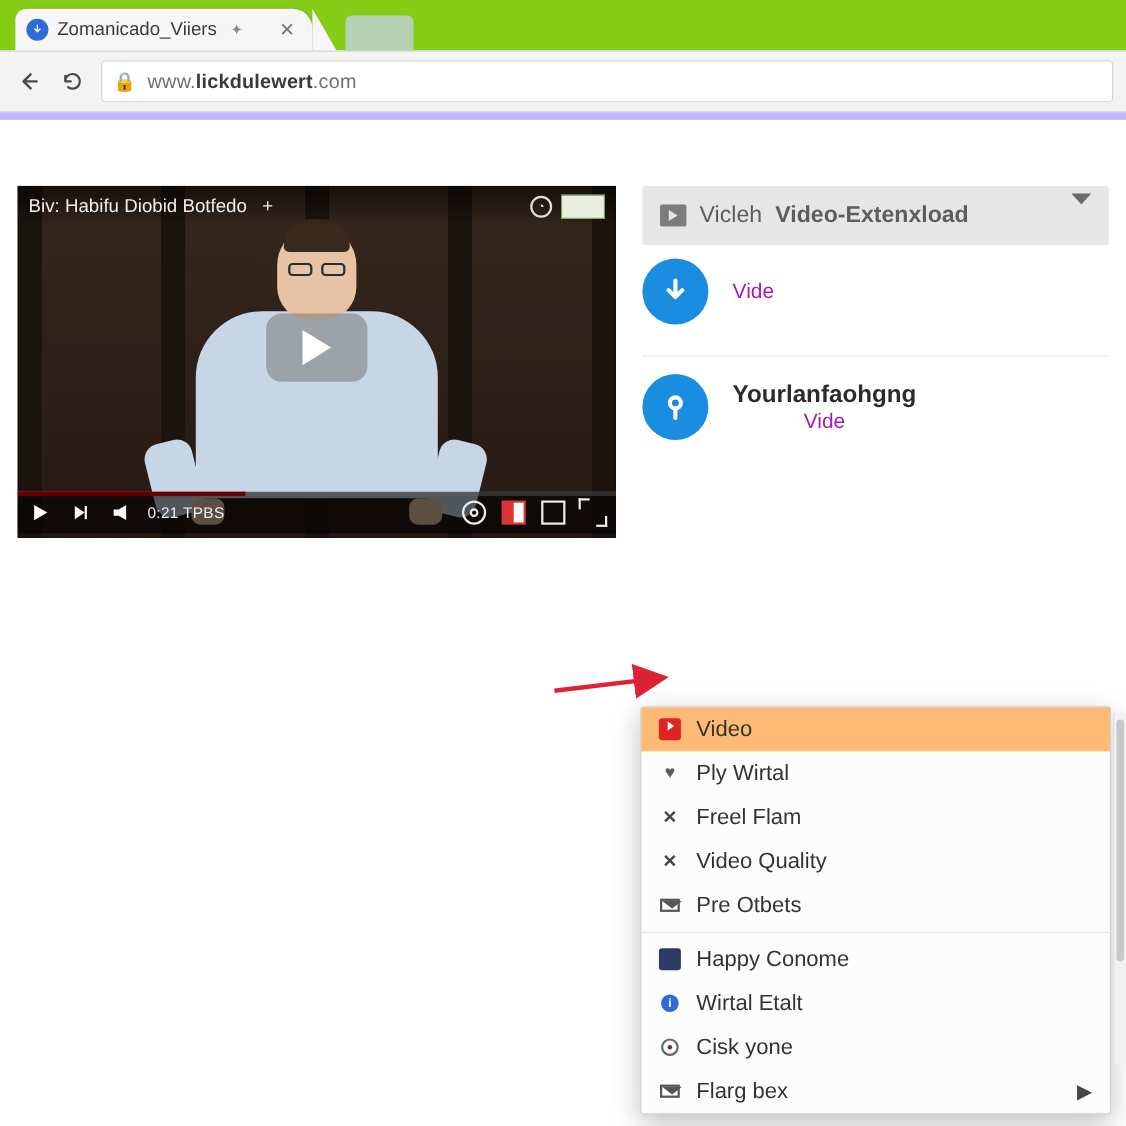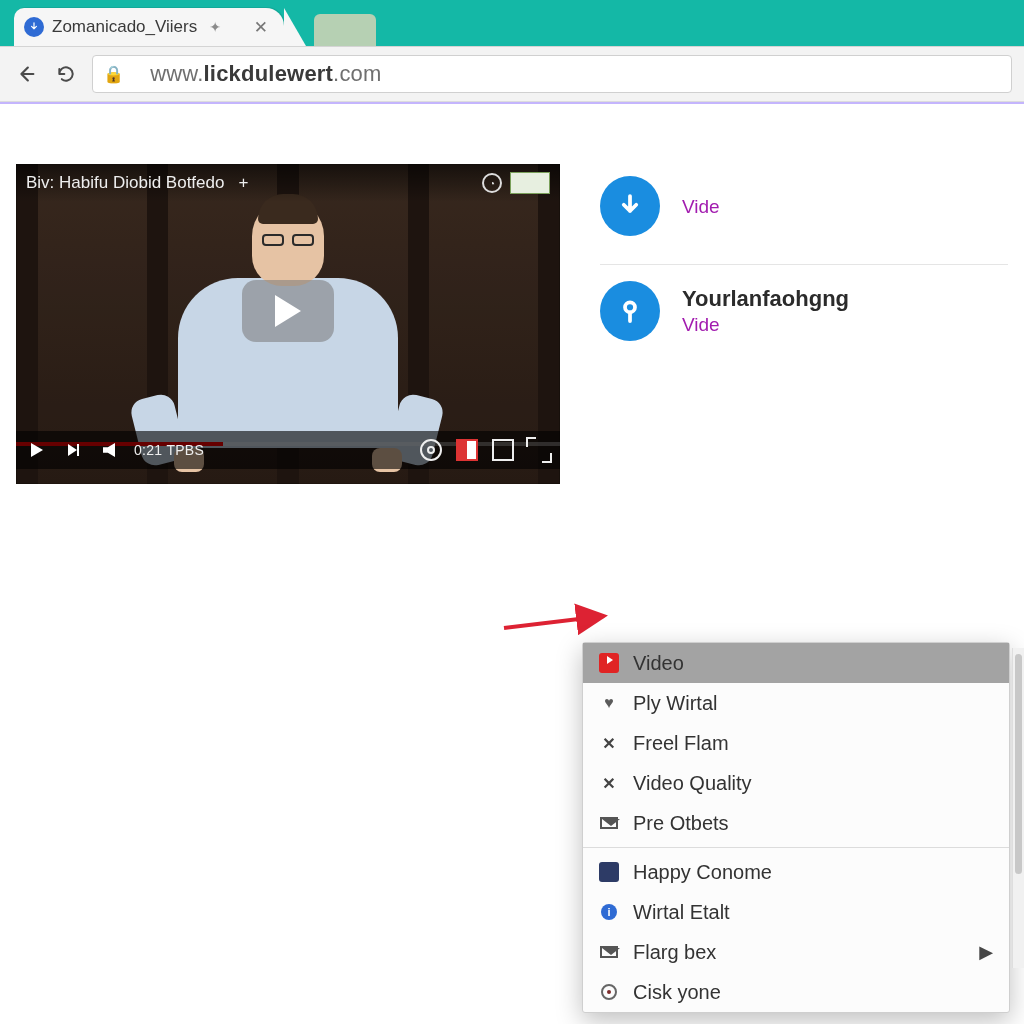--- a/index.html
+++ b/index.html
@@ -1,20 +1,20 @@
 <!DOCTYPE html>
 <html><head>
 <meta charset="utf-8">
 <style>
   * { box-sizing: border-box; margin: 0; padding: 0; }
   html, body { width: 1024px; height: 1024px; font-family: Arial, Helvetica, sans-serif; background: #fff; overflow: hidden; }
 
   
   .tab-strip {
-    height: 46px; background: #14b8a6; 
+    height: 46px; background: #84cc16; 
     display: flex; align-items: flex-end;
   }
   .tab {
     height: 38px; min-width: 270px; background: #f6f6f6;
     border-top-left-radius: 10px; border-top-right-radius: 18px;
     margin-left: 14px;
     display: flex; align-items: center; gap: 8px;
     padding: 0 10px;
     position: relative;
     box-shadow: 1px -1px 0 rgba(0,0,0,.08);
@@ -46,28 +46,29 @@
     padding: 0 12px;
   }
   .tb-btn { width: 28px; height: 28px; display: flex; align-items: center; justify-content: center; color: #555; font-size: 22px; cursor: pointer; }
   .omnibox {
     flex: 1; height: 38px; background: #fff;
     border: 1px solid #d0d0d0; border-radius: 4px;
     display: flex; align-items: center; gap: 10px;
     padding: 0 10px;
   }
   .omnibox .lock { color: #8a8a8a; font-size: 17px; }
-  .omnibox .url { color: #6f6f6f; font-size: 22px; letter-spacing: .2px; margin-left: 16px; }
+  .omnibox .url { color: #6f6f6f; font-size: 18px; letter-spacing: .2px; }
   .omnibox .url b { color: #3a3a3a; font-weight: 700; }
 
   
   .page {
     padding: 60px 16px 0 16px;
-    display: flex; gap: 40px;
-    border-top: 2px solid #c4b5fd;
+    display: flex; gap: 24px;
+    border-top: 7px solid #c4b5fd;
+    text-align: center;
   }
 
   
   .player {
     width: 544px; height: 320px; background: #2a1d16; position: relative;
     color: #fff; overflow: hidden;
     box-shadow: 0 0 0 1px #000 inset;
   }
   
   .player::before {
@@ -127,21 +128,21 @@
     cursor: pointer;
   }
   .yt-play-btn .tri { width: 0; height: 0; border-left: 26px solid #fff; border-top: 16px solid transparent; border-bottom: 16px solid transparent; }
 
   .progress {
     position: absolute; left: 0; right: 0; bottom: 38px; height: 4px; background: rgba(255,255,255,.4);
   }
   .progress .elapsed { height: 100%; width: 38%; background: #ff0000; }
 
   .controls {
-    position: absolute; left: 0; right: 0; bottom: 15px; height: 38px; padding: 0 10px;
+    position: absolute; left: 0; right: 0; bottom: 4px; height: 38px; padding: 0 10px;
     display: flex; align-items: center; gap: 14px;
     background: rgba(0,0,0,.6);
     font-size: 15px;
   }
   .controls .ctrl { width: 22px; height: 22px; display: flex; align-items: center; justify-content: center; cursor: pointer; }
   .play-sm .tri { width: 0; height: 0; border-left: 12px solid #fff; border-top: 7px solid transparent; border-bottom: 7px solid transparent; }
   .next-sm { display: flex; gap: -2px; }
   .next-sm .tri { width: 0; height: 0; border-left: 9px solid #fff; border-top: 6px solid transparent; border-bottom: 6px solid transparent; }
   .next-sm .bar { width: 2px; height: 12px; background: #fff; }
   .vol { position: relative; }
@@ -200,21 +201,21 @@
   
   .ctx {
     position: absolute; left: 582px; top: 642px; width: 428px;
     background: #fcfcfc; border: 1px solid #cfcfcf; border-radius: 3px;
     box-shadow: 0 8px 26px rgba(0,0,0,.25);
     font-size: 20px; color: #333;
   }
   .ctx .item {
     height: 40px; display: flex; align-items: center; gap: 14px; padding: 0 16px;
   }
-  .ctx .item.hi { background: #a3a3a3; }
+  .ctx .item.hi { background: #fdba74; }
   .ctx .sep { height: 1px; background: #dcdcdc; margin: 4px 0; }
   .ctx .sub-arrow { margin-left: auto; font-size: 18px; color: #464646; }
   .ctx .ic { width: 20px; height: 20px; display: flex; align-items: center; justify-content: center; font-size: 16px; }
   .ic-yt { width: 22px; height: 14px; background: #e02424; border-radius: 3px; position: relative; }
   .ic-yt::after { content: ""; position: absolute; left: 8px; top: 3px; width: 0; height: 0; border-left: 6px solid #fff; border-top: 4px solid transparent; border-bottom: 4px solid transparent; }
   .ic-heart { color: #5b5b5b; }
   .ic-x { font-weight: 700; color: #444; }
   .ic-mail { width: 18px; height: 12px; border: 2px solid #555; position: relative; }
   .ic-mail::after { content: ""; position: absolute; left: 0; right: 0; top: 0; height: 0; border-left: 9px solid transparent; border-right: 9px solid transparent; border-top: 7px solid #555; }
   .ic-dash { width: 18px; height: 18px; background: #2d3b66; border-radius: 3px; }
@@ -315,20 +316,26 @@
       <span class="time">0:21 TPBS</span>
       <span class="spacer"></span>
       <div class="ctrl gear"></div>
       <div class="ctrl cap-red"></div>
       <div class="ctrl theater"></div>
       <div class="ctrl full"></div>
     </div>
   </div>
 
   <div class="rpanel">
+    <div class="panel-hdr">
+      <span class="pico"></span>
+      <span class="text1">Vicleh</span>
+      <span class="text2">Video-Extenxload</span>
+      <span class="chev"><span class="t"></span></span>
+    </div>
 
 
     <div class="row">
       <div class="icon-circ">
         <svg viewBox="0 0 24 24">
             <path d="M12 4v12m-5-5 5 5 5-5" stroke-width="3" fill="none" stroke-linecap="round" stroke-linejoin="round"></path>
           </svg>
       </div>
       <div>
         <div class="rsub">Vide</div>
@@ -393,28 +400,28 @@
     <span>Happy Conome</span>
   </div>
   <div class="item">
     <span class="ic">
         <span class="ic-info">i</span>
       </span>
     <span>Wirtal Etalt</span>
   </div>
   <div class="item">
     <span class="ic">
+        <span class="ic-eye"></span>
+      </span>
+    <span>Cisk yone</span>
+  </div>
+  <div class="item">
+    <span class="ic">
         <span class="ic-mail"></span>
       </span>
     <span>Flarg bex</span>
     <span class="sub-arrow">▶</span>
   </div>
-  <div class="item">
-    <span class="ic">
-        <span class="ic-eye"></span>
-      </span>
-    <span>Cisk yone</span>
-  </div>
 </div>
 
 <div class="scrollhint">
     <div class="thumb"></div>
   </div>
 
 </body></html>

